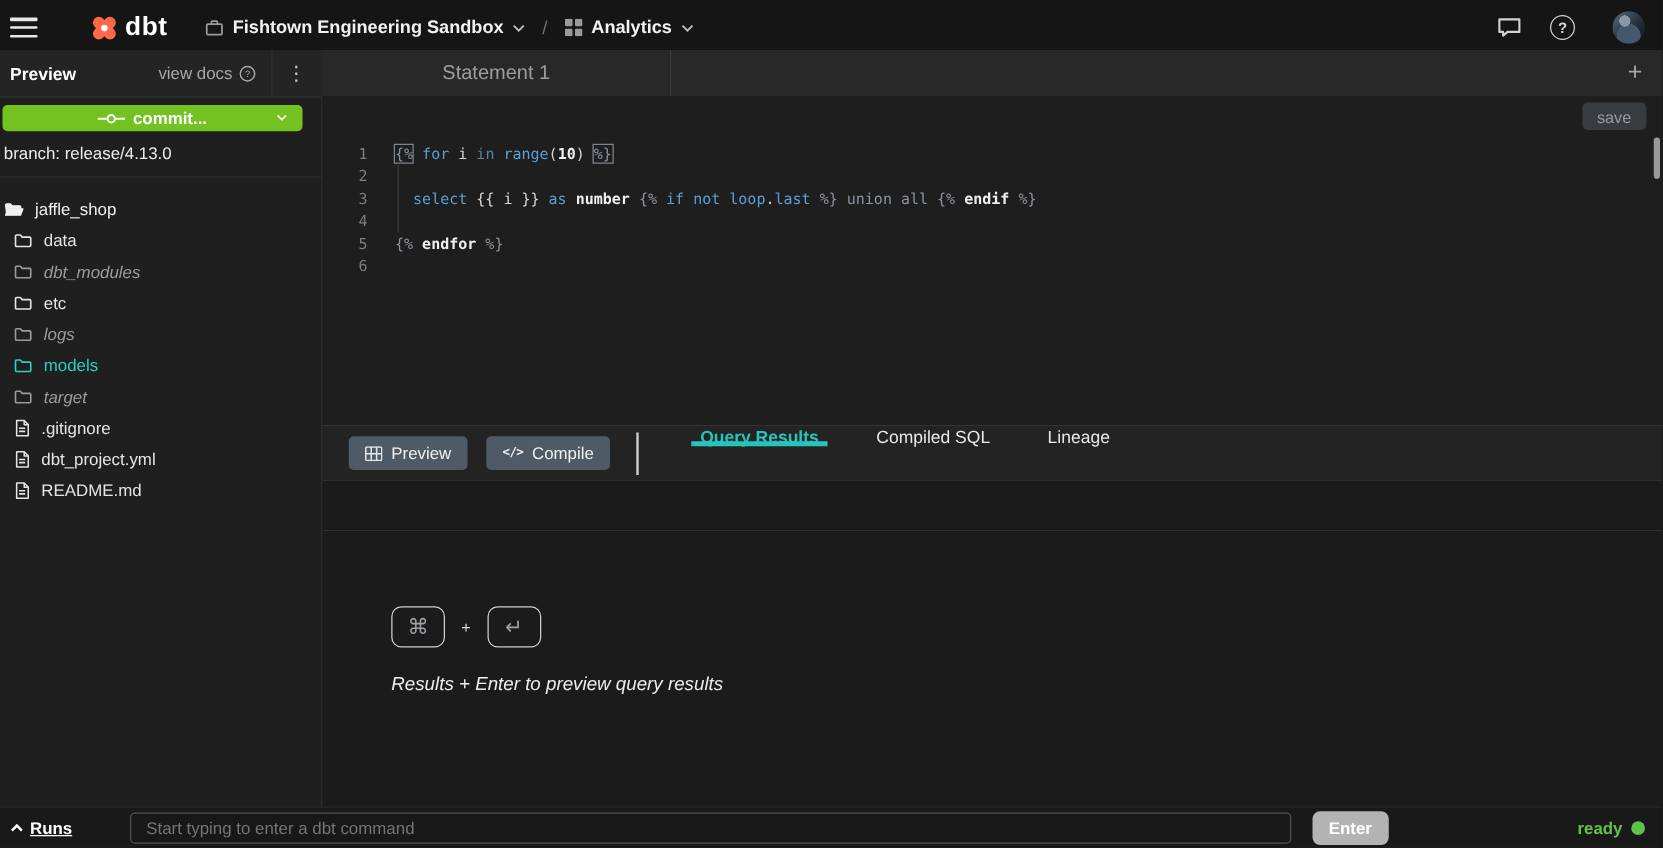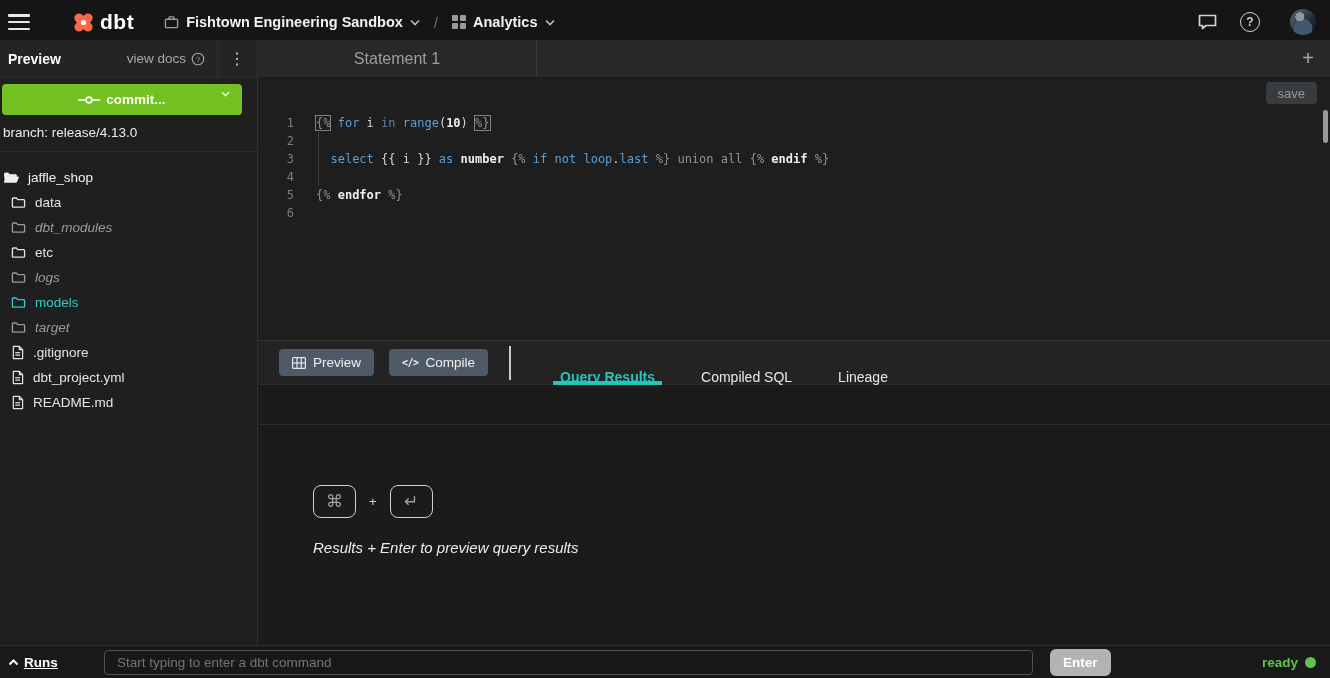--- a/index.html
+++ b/index.html
@@ -48,21 +48,21 @@
   .side-header {
     height:38px; background:#242424; border-bottom:1px solid #2e2e2e;
     display:flex; align-items:center; padding-left:8px;
   }
   .side-title { font-size:14px; font-weight:bold; color:#fff; }
   .view-docs { margin-left:auto; display:flex; align-items:flex-end; gap:5px; color:#a8a8a8; font-size:13.5px; cursor:pointer; padding-right:12px; }
   .side-header .vdiv { width:1px; height:38px; background:#2e2e2e; }
   .kebab { width:39px; text-align:center; font-size:16px; color:#c9c9c9; cursor:pointer; letter-spacing:1px; }
   .commit-wrap { padding:6px 15px 0 2px; }
   .commit-btn {
-    width:100%; height:31px; background:#74c122; border:none; border-radius:4px;
+    width:100%; height:21px; background:#74c122; border:none; border-radius:4px;
     display:flex; align-items:center; cursor:pointer; color:#fff; position:relative;
   }
   .commit-center { flex:1; display:flex; align-items:center; justify-content:center; gap:6px; font-size:13.5px; font-weight:bold; }
   .commit-chevron { position:absolute; right:12px; top:7px; }
   .branch { font-size:13.5px; color:#ececec; padding:10px 0 11px 3px; }
   .side-divider { height:1px; background:#2e2e2e; }
   .tree { padding-top:13px; }
   .titem { height:25px; display:flex; align-items:center; gap:9px; padding-left:11px; cursor:pointer; font-size:13.5px; color:#e4e4e4; }
   .titem.root { padding-left:3px; color:#f0f0f0; }
   .titem.muted { color:#9b9b9b; font-style:italic; }
@@ -105,21 +105,21 @@
 
   
   .panel-toolbar { height:44px; background:#232323; border-bottom:1px solid #2e2e2e; display:flex; align-items:center; padding-left:21px; }
   .pbtn {
     height:27px; background:#4e5a66; color:#f0f0f0; border:none; border-radius:4px;
     display:flex; align-items:center; gap:7px; padding:0 13px; font-size:13.5px; cursor:pointer;
   }
   .pbtn + .pbtn { margin-left:15px; }
   .pbtn .code-glyph { font-size:10px; font-weight:bold; letter-spacing:-0.5px; font-family:"DejaVu Sans Mono", monospace; }
   .toolbar-vdiv { width:2px; height:34px; background:#c9c9c9; margin-left:21px; margin-right:26px; }
-  .ptabs { display:flex; align-items:flex-end; height:44px; }
+  .ptabs { display:flex; align-items:flex-start; height:44px; }
   .ptab {
     display:flex; align-items:center; padding:0 7px; margin:0 16px; font-size:14px;
     color:#e8e8e8; cursor:pointer; position:relative;
   }
   .ptab.active { color:#26c5bb; font-weight:bold; }
   .ptab.active::after { content:""; position:absolute; left:0; right:0; bottom:0; height:4px; background:#26c5bb; }
   .panel-band { height:40px; background:#1b1b1b; border-bottom:1px solid #2e2e2e; }
   .panel-content { flex:1; background:#1b1b1b; padding:60px 0 0 55px; }
   .key-row { display:flex; align-items:center; gap:13px; }
   .keycap {

